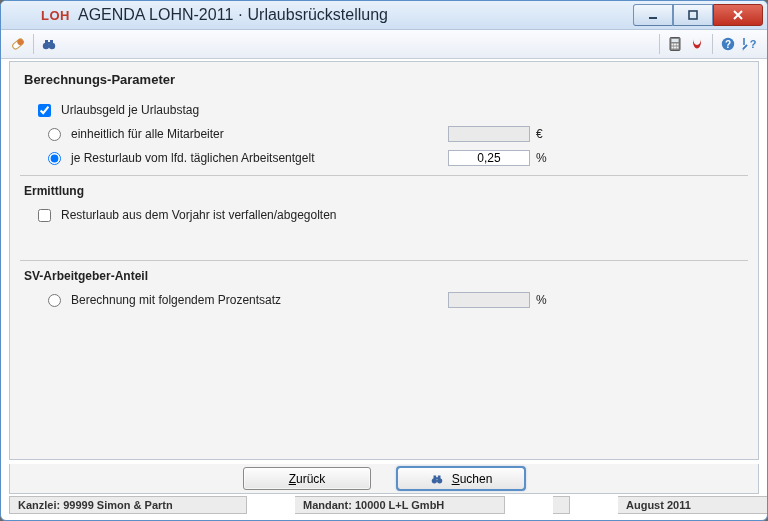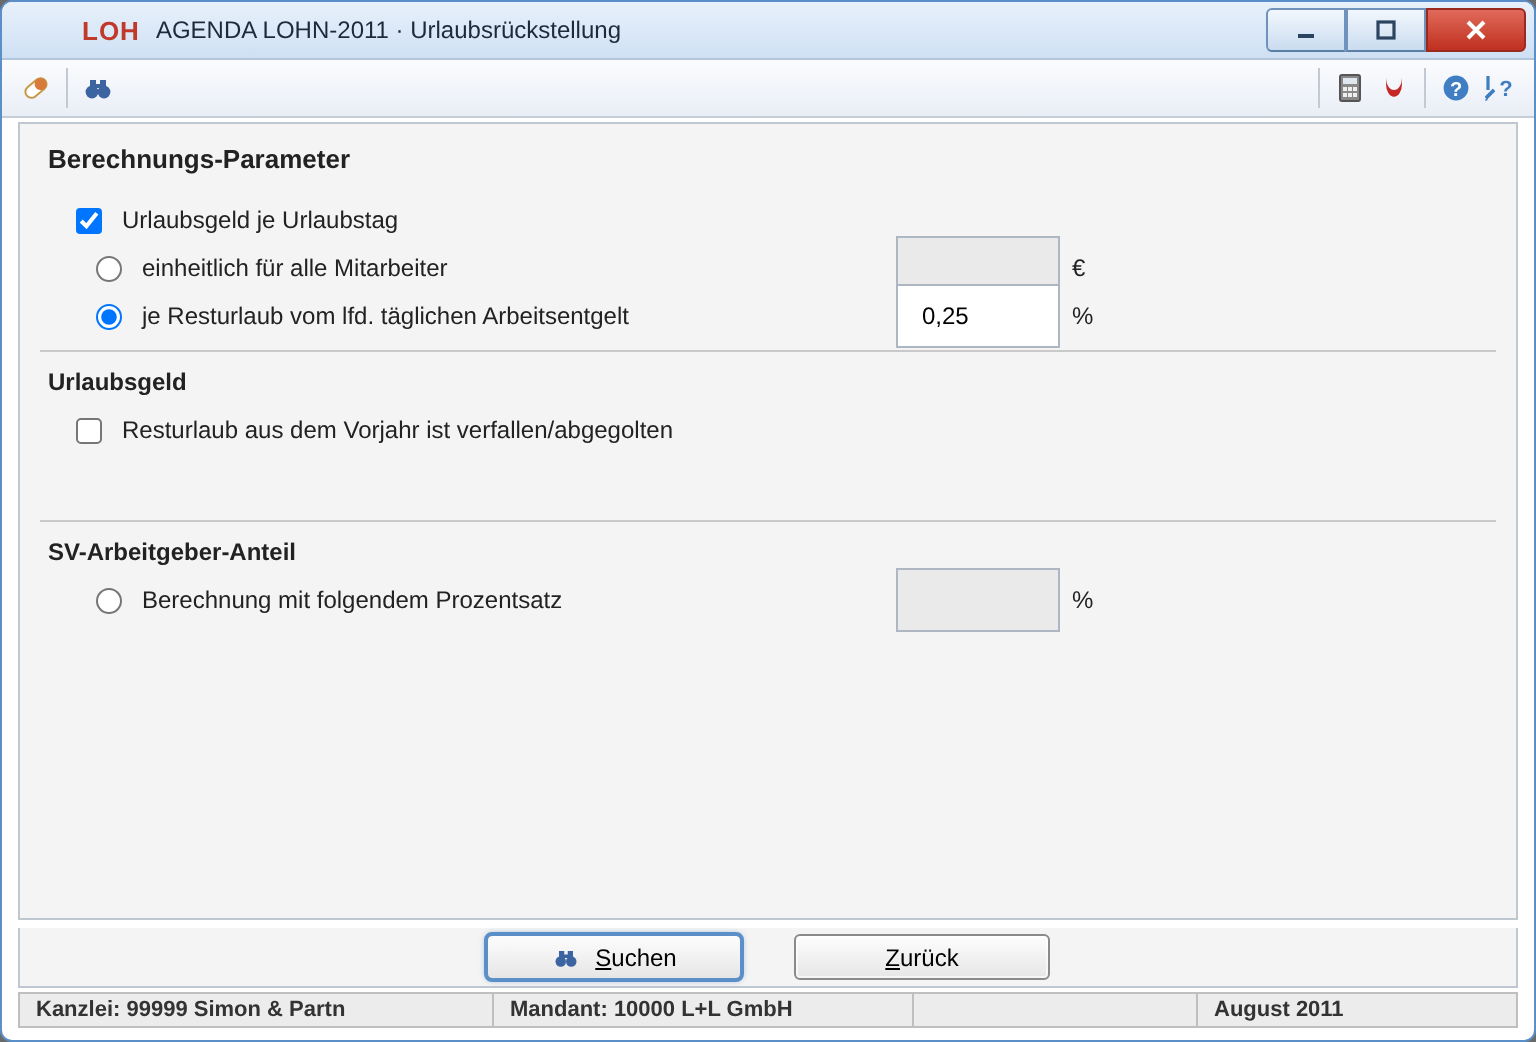--- a/index.html
+++ b/index.html
@@ -33,21 +33,21 @@
     background:var(--panel-bg);
     box-shadow:0 0 0 1px rgba(255,255,255,.4) inset;
   }
   
   .titlebar {
     height:28px; display:flex; align-items:center; padding:0 4px 0 8px;
     background:linear-gradient(var(--win-grad-top), var(--win-grad-bot));
     border-bottom:1px solid #b5c6db;
   }
   .titlebar .logo { font-weight:700; font-size:13px; letter-spacing:0.5px; color:var(--accent-red); margin-right:8px;padding-left:32px; }
-  .titlebar .title { color:var(--title-text); font-size:12px; white-space:nowrap; }
+  .titlebar .title { color:var(--title-text); font-size:16px; white-space:nowrap; }
   .sysbuttons { margin-left:auto; display:flex; gap:0; }
   .sysbtn {
     width:38px; height:20px; border:1px solid var(--sys-border); border-bottom-color:#5c7fa6;
     background:var(--sys-grad); display:flex; align-items:center; justify-content:center;
     font-size:11px; color:#2b4560; position:relative;
   }
   .sysbtn:first-child { border-top-left-radius:3px; border-bottom-left-radius:3px; }
   .sysbtn.close { background:var(--close-grad); color:#fff; border-color:#9b2a1e; border-top-right-radius:3px; border-bottom-right-radius:3px; width:48px;}
   .sysbtn svg { display:block; }
   
@@ -68,22 +68,22 @@
     box-sizing:border-box; padding:0 10px 6px 10px; overflow:hidden;
   }
   .heading { font-weight:700; font-size:13px; margin:10px 0 12px 4px; }
   .section-title { font-weight:700; font-size:12px; margin:8px 0 6px 4px; }
   .section-sep { border:none; border-top:1px solid var(--section-sep); margin:6px 0 8px 0; }
   .row { display:flex; align-items:center; min-height:22px; margin:2px 0 2px 18px; gap:6px; }
   .row.indent { margin-left:40px; }
   input[type="checkbox"], input[type="radio"] { margin:0 4px 0 0; }
   label.txt { white-space:nowrap; }
   .field {
-    width:82px; height:32px; border:1px solid #adb6c2; background:#fff; box-sizing:border-box;
-    text-align:left; padding:1px 12px; font-size:12px;
+    width:82px; height:16px; border:1px solid #adb6c2; background:#fff; box-sizing:border-box;
+    text-align:center; padding:1px 12px; font-size:12px;
   }
   .field:disabled { background:#eaeaea; color:#888; }
   .unit { width:20px; display:inline-block; margin-left:6px; }
   .field-col { position:absolute; left:400px; display:flex; align-items:center; }
   .row.rel { position:relative;margin-left:28px; }
   
   .buttonbar {
     position:absolute; left:8px; right:8px; bottom:26px; height:30px;
     border:1px solid var(--panel-border); border-top:none; background:var(--body-bg);
     display:flex; align-items:center; justify-content:center; gap:26px;
@@ -93,21 +93,21 @@
     min-width:128px; height:23px; border:1px solid var(--btn-border); border-radius:3px;
     background:var(--btn-grad); display:flex; align-items:center; justify-content:center; gap:8px;
     font-size:12px; padding:0 14px; box-shadow:0 0 0 1px rgba(255,255,255,.6) inset;
   }
   .btn.focus { outline:2px solid var(--btn-focus); outline-offset:-1px; box-shadow:0 0 3px rgba(91,143,199,.8); }
   .btn .btn-label { text-decoration:underline; text-decoration-color:transparent; }
   .btn .btn-label::first-letter { text-decoration:underline; }
   
   .statusbar {
     position:absolute; left:8px; right:8px; bottom:6px; height:18px;
-    display:flex; font-size:11px; color:#333;
+    display:flex; font-size:11px; color:#333;gap:48px;
   }
   .statusbar .cell {
     border:1px solid var(--status-border); background:var(--status-bg);
     padding:1px 8px; box-sizing:border-box; display:flex; align-items:center;
   }
   .statusbar .cell + .cell { border-left:none; }
   .statusbar .cell.kanzlei { flex:0 0 238px; font-weight:700; }
   .statusbar .cell.mandant { flex:0 0 210px; font-weight:700; }
   .statusbar .cell.spacer { flex:1; }
   .statusbar .cell.period { flex:0 0 160px; font-weight:700; }
@@ -214,54 +214,54 @@
       <input type="radio" name="ug" id="r2" checked="" style="">
       <label class="txt" for="r2">je Resturlaub vom lfd. täglichen Arbeitsentgelt</label>
       <span class="field-col">
         <input class="field" value="0,25" style="">
         <span class="unit">%</span>
       </span>
     </div>
 
     <hr class="section-sep">
 
-    <div class="section-title">Urlaubsgeld</div>
+    <div class="section-title">Ermittlung</div>
     <div class="row">
       <input type="checkbox" id="chk2" style="">
       <label class="txt" for="chk2">Resturlaub aus dem Vorjahr ist verfallen/abgegolten</label>
     </div>
 
     <div style="height:26px"></div>
     <hr class="section-sep">
 
     <div class="section-title">SV-Arbeitgeber-Anteil</div>
     <div class="row rel">
       <input type="radio" name="sv" id="r4" style="">
       <label class="txt" for="r4">Berechnung mit folgendem Prozentsatz</label>
       <span class="field-col">
         <input class="field" disabled="" value="" style="">
         <span class="unit">%</span>
       </span>
     </div>
   </div>
 
   <div class="buttonbar">
+    <button class="btn">
+      <span class="btn-label">Zurück</span>
+    </button>
     <button class="btn focus">
       <svg width="14" height="14" viewBox="0 0 16 16">
         <circle cx="5" cy="10" r="3" fill="var(--blue-accent)"></circle>
         <circle cx="11" cy="10" r="3" fill="var(--blue-accent)"></circle>
         <rect x="4" y="4" width="3" height="4" fill="var(--blue-accent)"></rect>
         <rect x="9" y="4" width="3" height="4" fill="var(--blue-accent)"></rect>
         <rect x="6.5" y="6" width="3" height="2" fill="var(--blue-accent)"></rect>
       </svg>
       <span class="btn-label">Suchen</span>
     </button>
-    <button class="btn">
-      <span class="btn-label">Zurück</span>
-    </button>
   </div>
 
   <div class="statusbar">
     <div class="cell kanzlei">Kanzlei: 99999 Simon &amp; Partn</div>
     <div class="cell mandant">Mandant: 10000 L+L GmbH</div>
     <div class="cell spacer"></div>
     <div class="cell period">August 2011</div>
   </div>
 
 </div>

